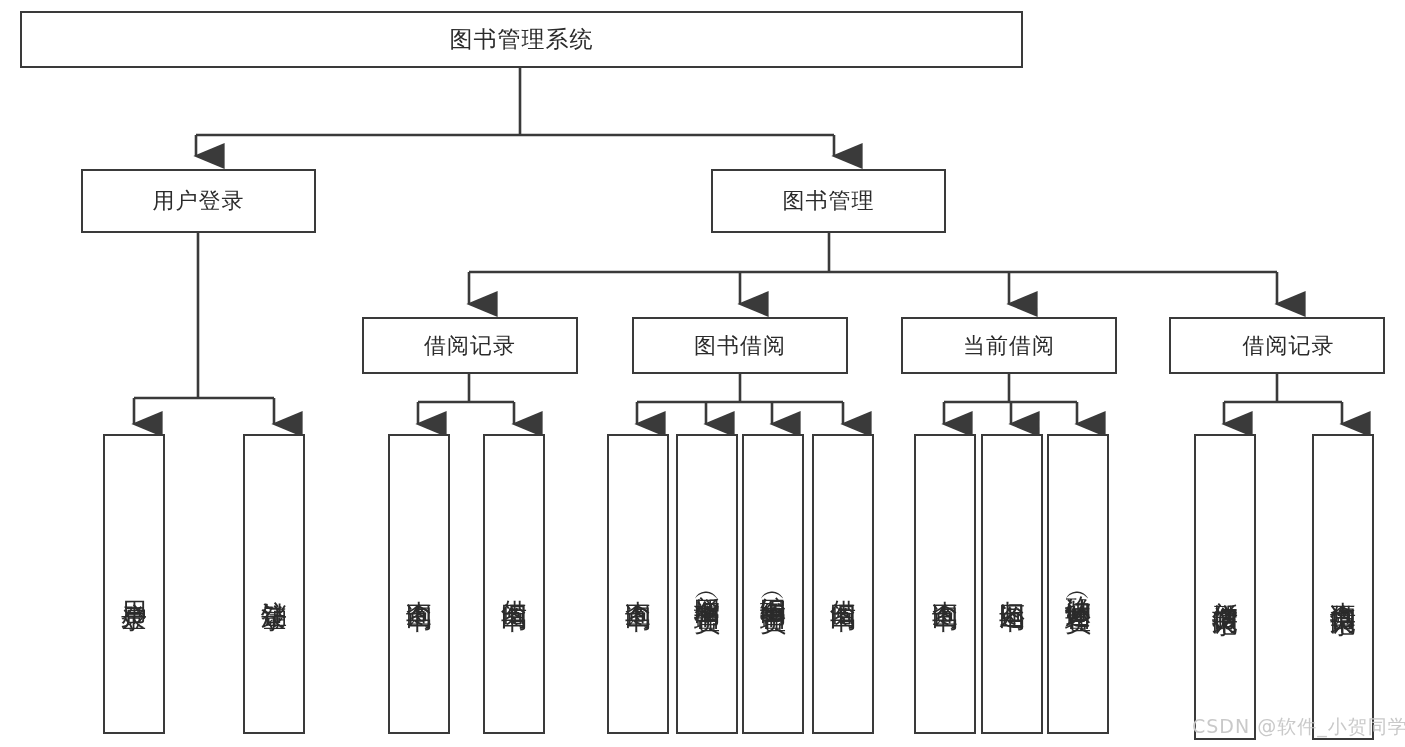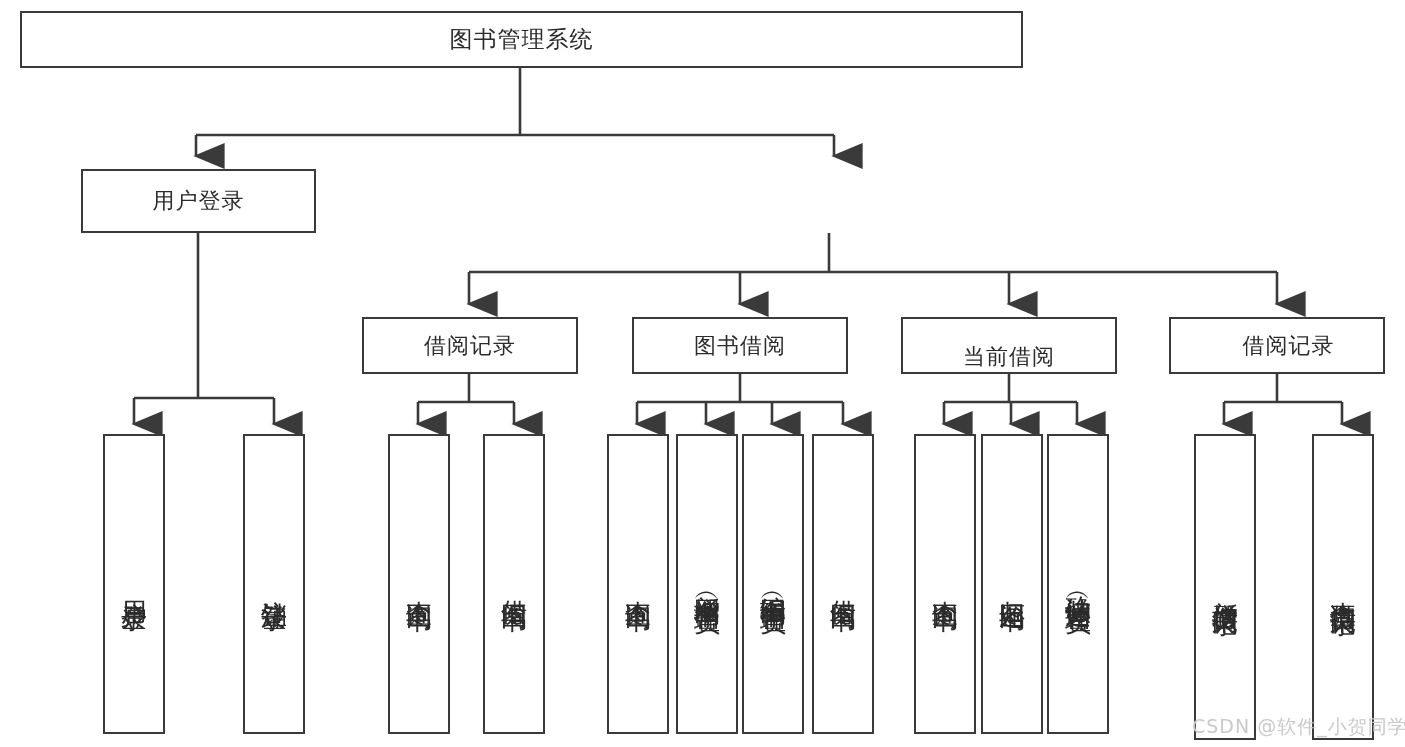--- a/index.html
+++ b/index.html
@@ -109,28 +109,31 @@
     </g>
   </svg>
 
   <div class="node h root" style="left:20px;top:11px;width:1003px;height:57px;">
     <span class="txt">图书管理系统</span>
   </div>
 
   <div class="node h" style="left:81px;top:169px;width:235px;height:64px;">
     <span class="txt">用户登录</span>
   </div>
+  <div class="node h" style="left:711px;top:169px;width:235px;height:64px;">
+    <span class="txt">图书管理</span>
+  </div>
 
   <div class="node h" style="left:362px;top:317px;width:216px;height:57px;">
     <span class="txt">借阅记录</span>
   </div>
   <div class="node h" style="left:632px;top:317px;width:216px;height:57px;">
     <span class="txt">图书借阅</span>
   </div>
-  <div class="node h" style="left:901px;top:317px;width:216px;height:57px;align-items:flex-end;">
+  <div class="node h" style="left:901px;top:317px;width:216px;height:57px;">
     <span class="txt">当前借阅</span>
   </div>
   <div class="node h" style="left:1169px;top:317px;width:216px;height:57px;padding-left:23px;">
     <span class="txt">借阅记录</span>
   </div>
 
   <div class="node leaf" style="left:103px;top:434px;width:62px;height:300px;">
     <span class="txt">用户登录</span>
   </div>
   <div class="node leaf" style="left:243px;top:434px;width:62px;height:300px;">

